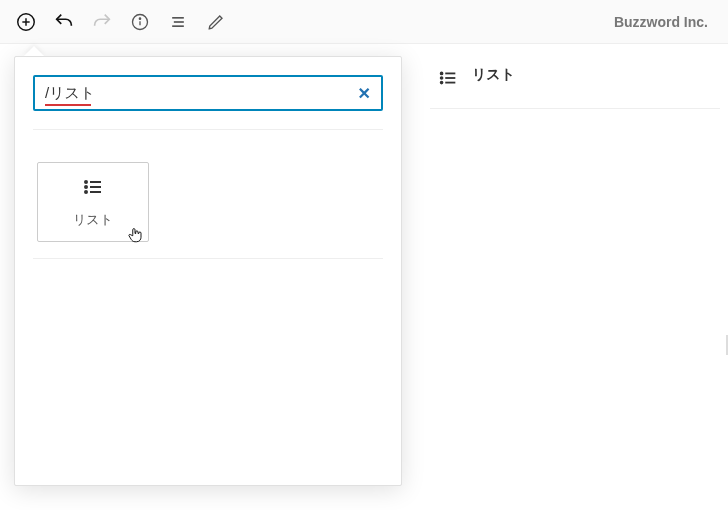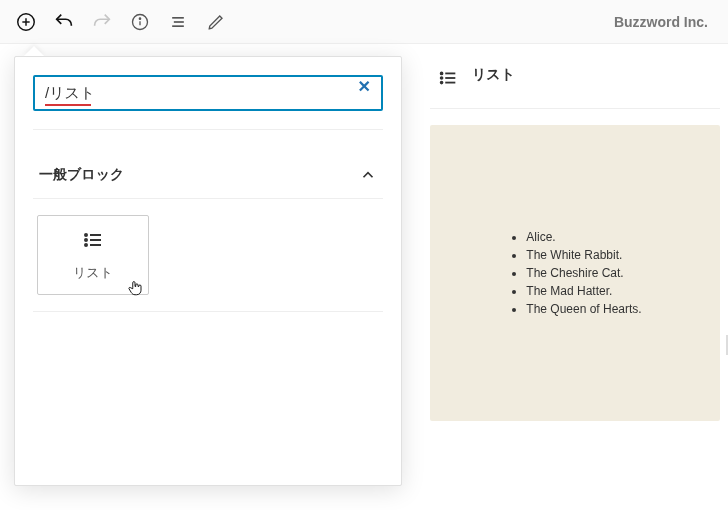--- a/index.html
+++ b/index.html
@@ -55,20 +55,21 @@
   top: 46px;
   width: 0; height: 0;
   border-left: 10px solid transparent;
   border-right: 10px solid transparent;
   border-bottom: 10px solid #fff;
   filter: drop-shadow(0 -2px 2px rgba(0,0,0,0.06));
   z-index: 2;
 }
 .search-wrap {
   display: flex;
+  align-items: center;
   border: 2px solid #0085ba;
   border-radius: 2px;
   height: 36px;
   padding: 0 10px;
   position: relative;
 }
 .search-input {
   border: none;
   outline: none;
   flex: 1;
@@ -238,26 +239,20 @@
 
 <div class="panel">
   <div class="search-wrap">
     <input class="search-input" type="text" value="/リスト" style="">
     <div class="underline-squiggle"></div>
     <span class="clear-x">✕</span>
   </div>
 
   <div class="section-divider" style="margin-top:18px;"></div>
 
-  <div class="section-header">
-    <span class="section-title">一般ブロック</span>
-    <svg width="18" height="18" viewBox="0 0 24 24" fill="none" stroke="#333" stroke-width="2.2">
-        <polyline points="6 15 12 9 18 15"></polyline>
-      </svg>
-  </div>
 
   <div class="block-grid">
     <div class="block-tile">
       <svg width="24" height="24" viewBox="0 0 24 24" fill="none" stroke="#333" stroke-width="2">
         <circle cx="5" cy="7" r="1" fill="#333"></circle>
           <line x1="9" y1="7" x2="20" y2="7"></line>
         <circle cx="5" cy="12" r="1" fill="#333"></circle>
           <line x1="9" y1="12" x2="20" y2="12"></line>
         <circle cx="5" cy="17" r="1" fill="#333"></circle>
           <line x1="9" y1="17" x2="20" y2="17"></line>
@@ -282,26 +277,15 @@
           <line x1="9" y1="12" x2="20" y2="12"></line>
         <circle cx="5" cy="17" r="1" fill="#333"></circle>
           <line x1="9" y1="17" x2="20" y2="17"></line>
       </svg>
     </div>
     <div>
       <div class="info-title">リスト</div>
     </div>
   </div>
 
-  <div class="preview-box">
-    <div class="preview-inner">
-      <ul>
-        <li>Alice.</li>
-        <li>The White Rabbit.</li>
-        <li>The Cheshire Cat.</li>
-        <li>The Mad Hatter.</li>
-        <li>The Queen of Hearts.</li>
-      </ul>
-    </div>
-  </div>
 </div>
 
 <div class="side-handle"></div>
 
 </body></html>

